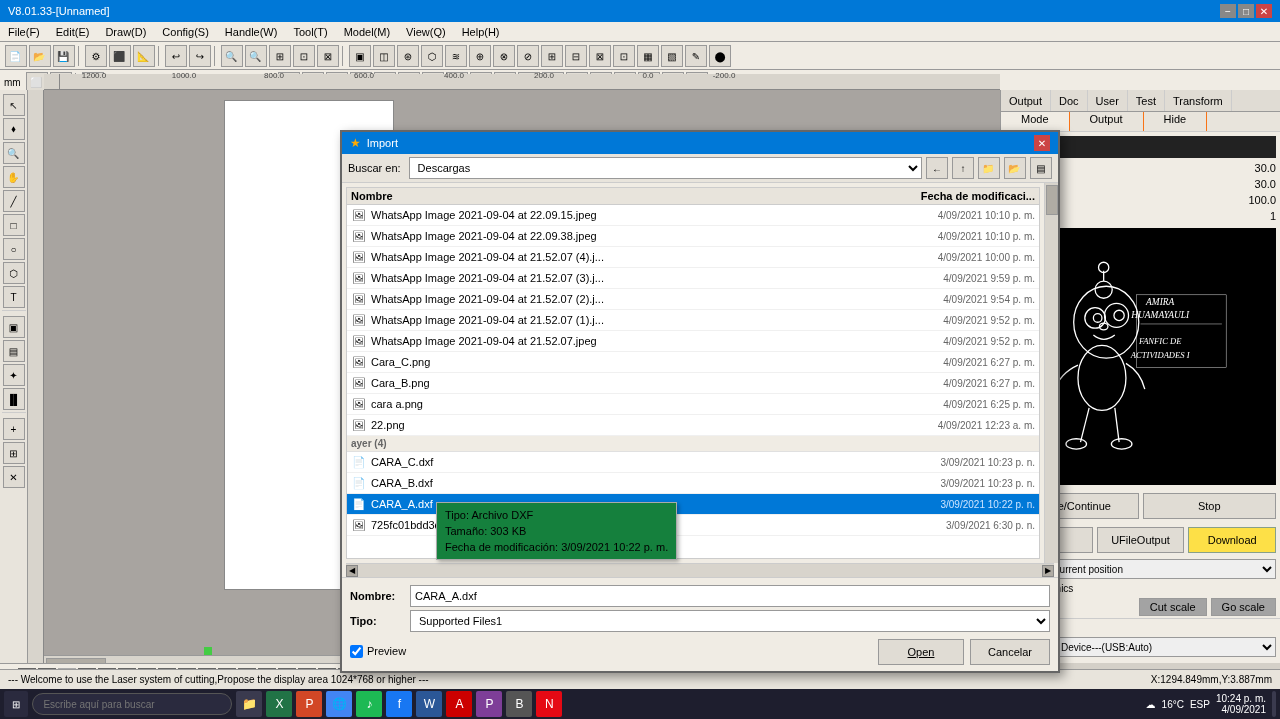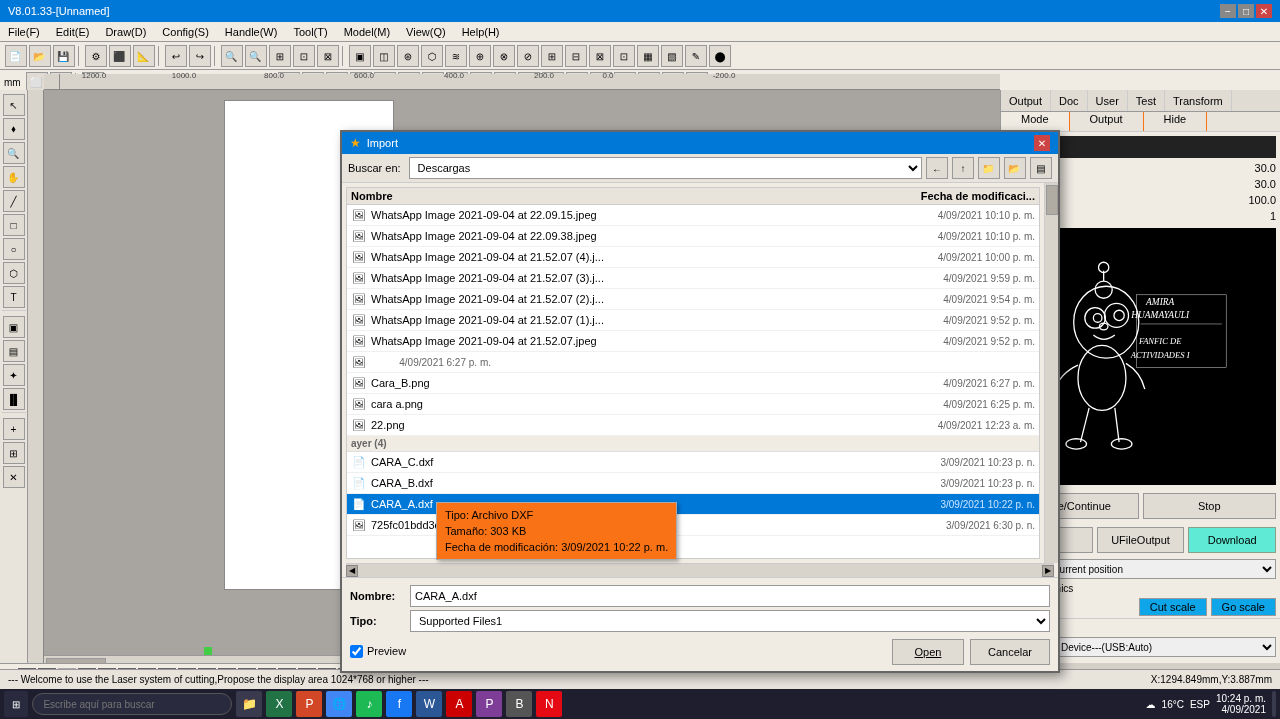--- a/index.html
+++ b/index.html
@@ -225,21 +225,21 @@
       padding: 2px 4px;
       font-size: 10px;
       color: #666;
       border-bottom: 1px solid #e0e0e0;
       font-weight: bold;
     }
 
     
     .tooltip-box {
       position: absolute;
-      background: #f97316;
+      background: #15803d;
       border: 1px solid #aaa;
       padding: 4px 8px;
       font-size: 11px;
       box-shadow: 2px 2px 4px rgba(0,0,0,0.3);
       z-index: 200;
       left: 436px;
       top: 502px;
     }
     .tooltip-row { line-height: 16px; }
 
@@ -271,21 +271,21 @@
       padding: 0 4px;
       background: white;
     }
     .dialog-btns {
       display: flex;
       justify-content: flex-end;
       gap: 6px;
       padding: 4px 0 2px;
     }
     .dialog-ok-btn {
-      width: 72px; height: 26px;
+      width: 86px; height: 26px;
       background: #e0dcd4;
       border: 1px solid #999;
       cursor: pointer;
       font-size: 11px;
       text-decoration: underline;
     }
     .dialog-cancel-btn {
       width: 80px; height: 26px;
       background: #e0dcd4;
       border: 1px solid #999;
@@ -354,21 +354,21 @@
       flex: 1;
       height: 26px;
       background: #e0dcd4;
       border: 1px solid #999;
       cursor: pointer;
       font-size: 11px;
     }
     .panel-btn-download {
       flex: 1;
       height: 26px;
-      background: #5eead4;
+      background: #fde047;
       border: 1px solid #88a088;
       cursor: pointer;
       font-size: 11px;
     }
 
     .device-section {
       padding: 4px;
       border-top: 1px solid #ccc;
     }
     .device-label { font-size: 11px; font-weight: bold; margin-bottom: 2px; }
@@ -376,21 +376,21 @@
     .device-combo {
       flex: 1;
       height: 20px;
       border: 1px solid #999;
       font-size: 10px;
       padding: 0 2px;
     }
 
     .scale-btn {
       padding: 2px 10px;
-      background: #0ea5e9;
+      background: #a3a3a3;
       border: 1px solid #999;
       cursor: pointer;
       font-size: 11px;
     }
 
     
     .canvas-wrapper {
       position: absolute;
       left: 44px;
       top: 90px;
@@ -567,21 +567,21 @@
   <button class="toolbar-btn">T</button>
 </div>
 
 <div class="ruler-top">
   <span class="ruler-top-label" style="left:50px;">1200.0</span>
   <span class="ruler-top-label" style="left:140px;">1000.0</span>
   <span class="ruler-top-label" style="left:230px;">800.0</span>
   <span class="ruler-top-label" style="left:320px;">600.0</span>
   <span class="ruler-top-label" style="left:410px;">400.0</span>
   <span class="ruler-top-label" style="left:500px;">200.0</span>
-  <span class="ruler-top-label" style="left:564px;">0.0</span>
+  <span class="ruler-top-label" style="left:604px;">0.0</span>
   <span class="ruler-top-label" style="left:680px;">-200.0</span>
 </div>
 
 <div class="coord-box"></div>
 
 <div class="ruler-left">
   <span class="ruler-left-label" style="top:30px;">200.0</span>
   <span class="ruler-left-label" style="top:90px;">400.0</span>
   <span class="ruler-left-label" style="top:150px;">600.0</span>
   <span class="ruler-left-label" style="top:210px;">800.0</span>
@@ -794,20 +794,21 @@
         <span class="file-name">WhatsApp Image 2021-09-04 at 21.52.07 (1).j...</span>
         <span class="file-date">4/09/2021 9:52 p. m.</span>
       </div>
       <div class="file-row">
         <span class="file-icon">🖼</span>
         <span class="file-name">WhatsApp Image 2021-09-04 at 21.52.07.jpeg</span>
         <span class="file-date">4/09/2021 9:52 p. m.</span>
       </div>
       <div class="file-row">
         <span class="file-icon">🖼</span>
+        <span class="file-name">Cara_C.png</span>
         <span class="file-date">4/09/2021 6:27 p. m.</span>
       </div>
       <div class="file-row">
         <span class="file-icon">🖼</span>
         <span class="file-name">Cara_B.png</span>
         <span class="file-date">4/09/2021 6:27 p. m.</span>
       </div>
       <div class="file-row">
         <span class="file-icon">🖼</span>
         <span class="file-name">cara a.png</span>

